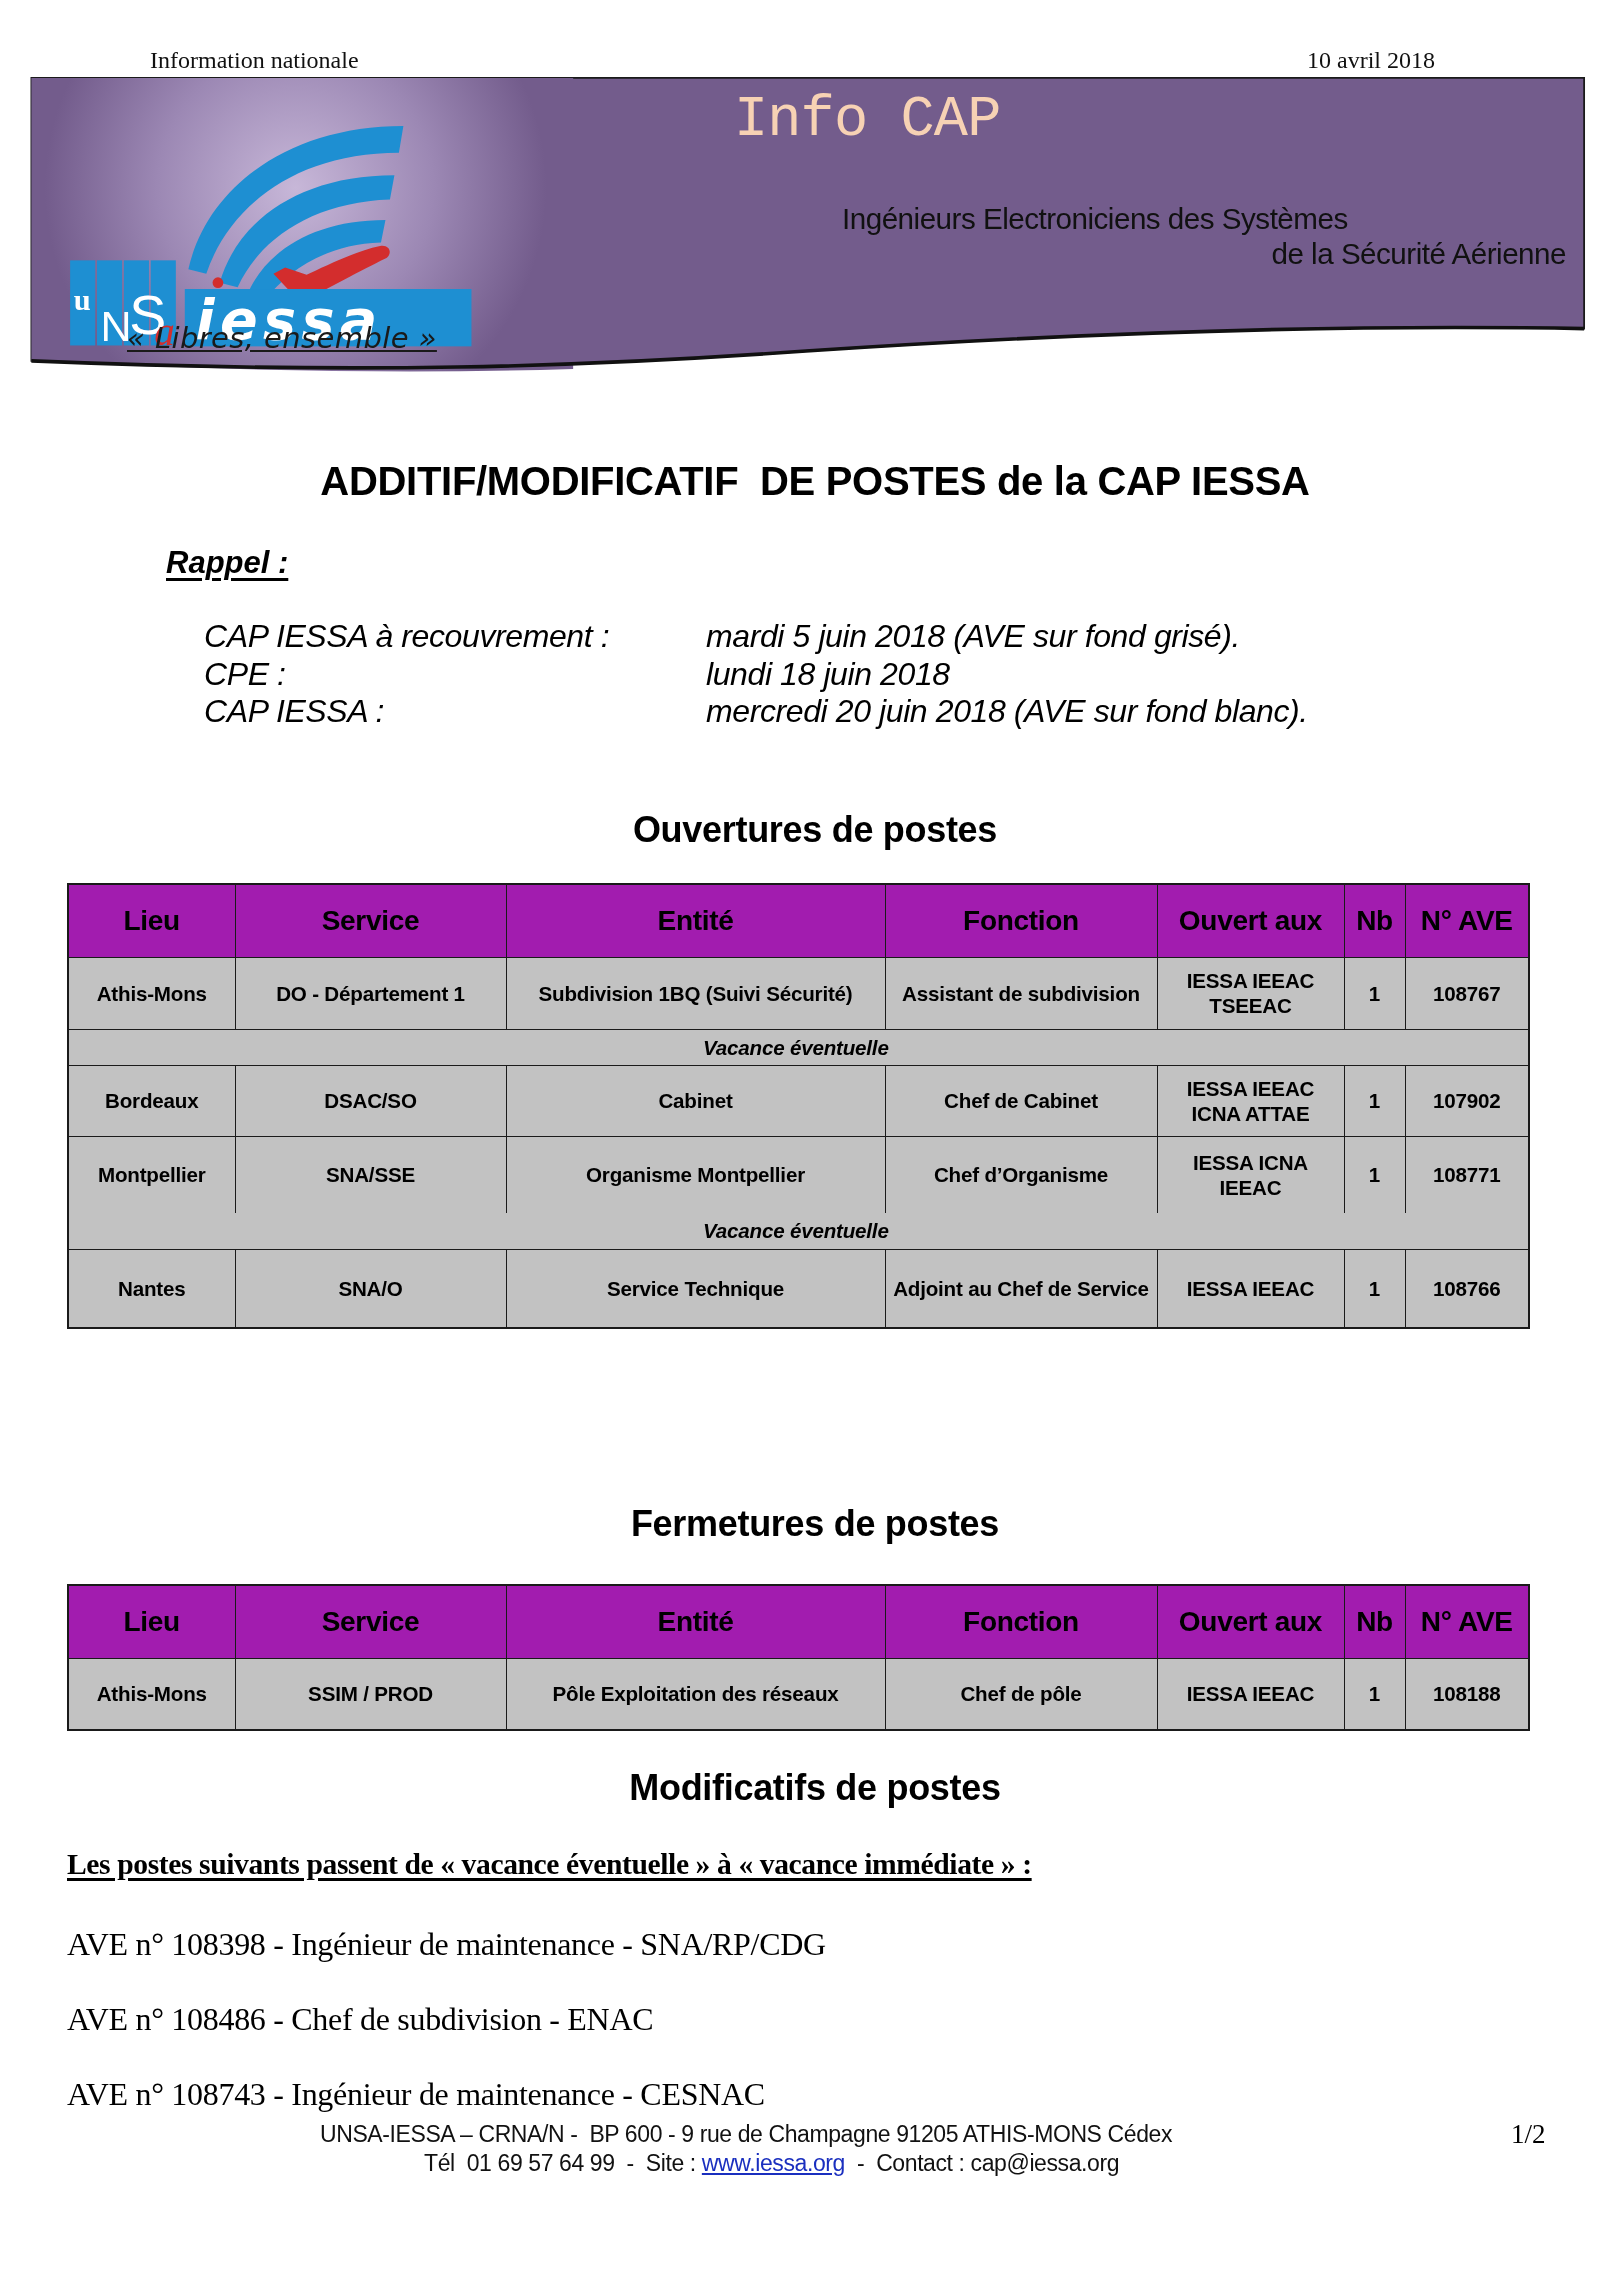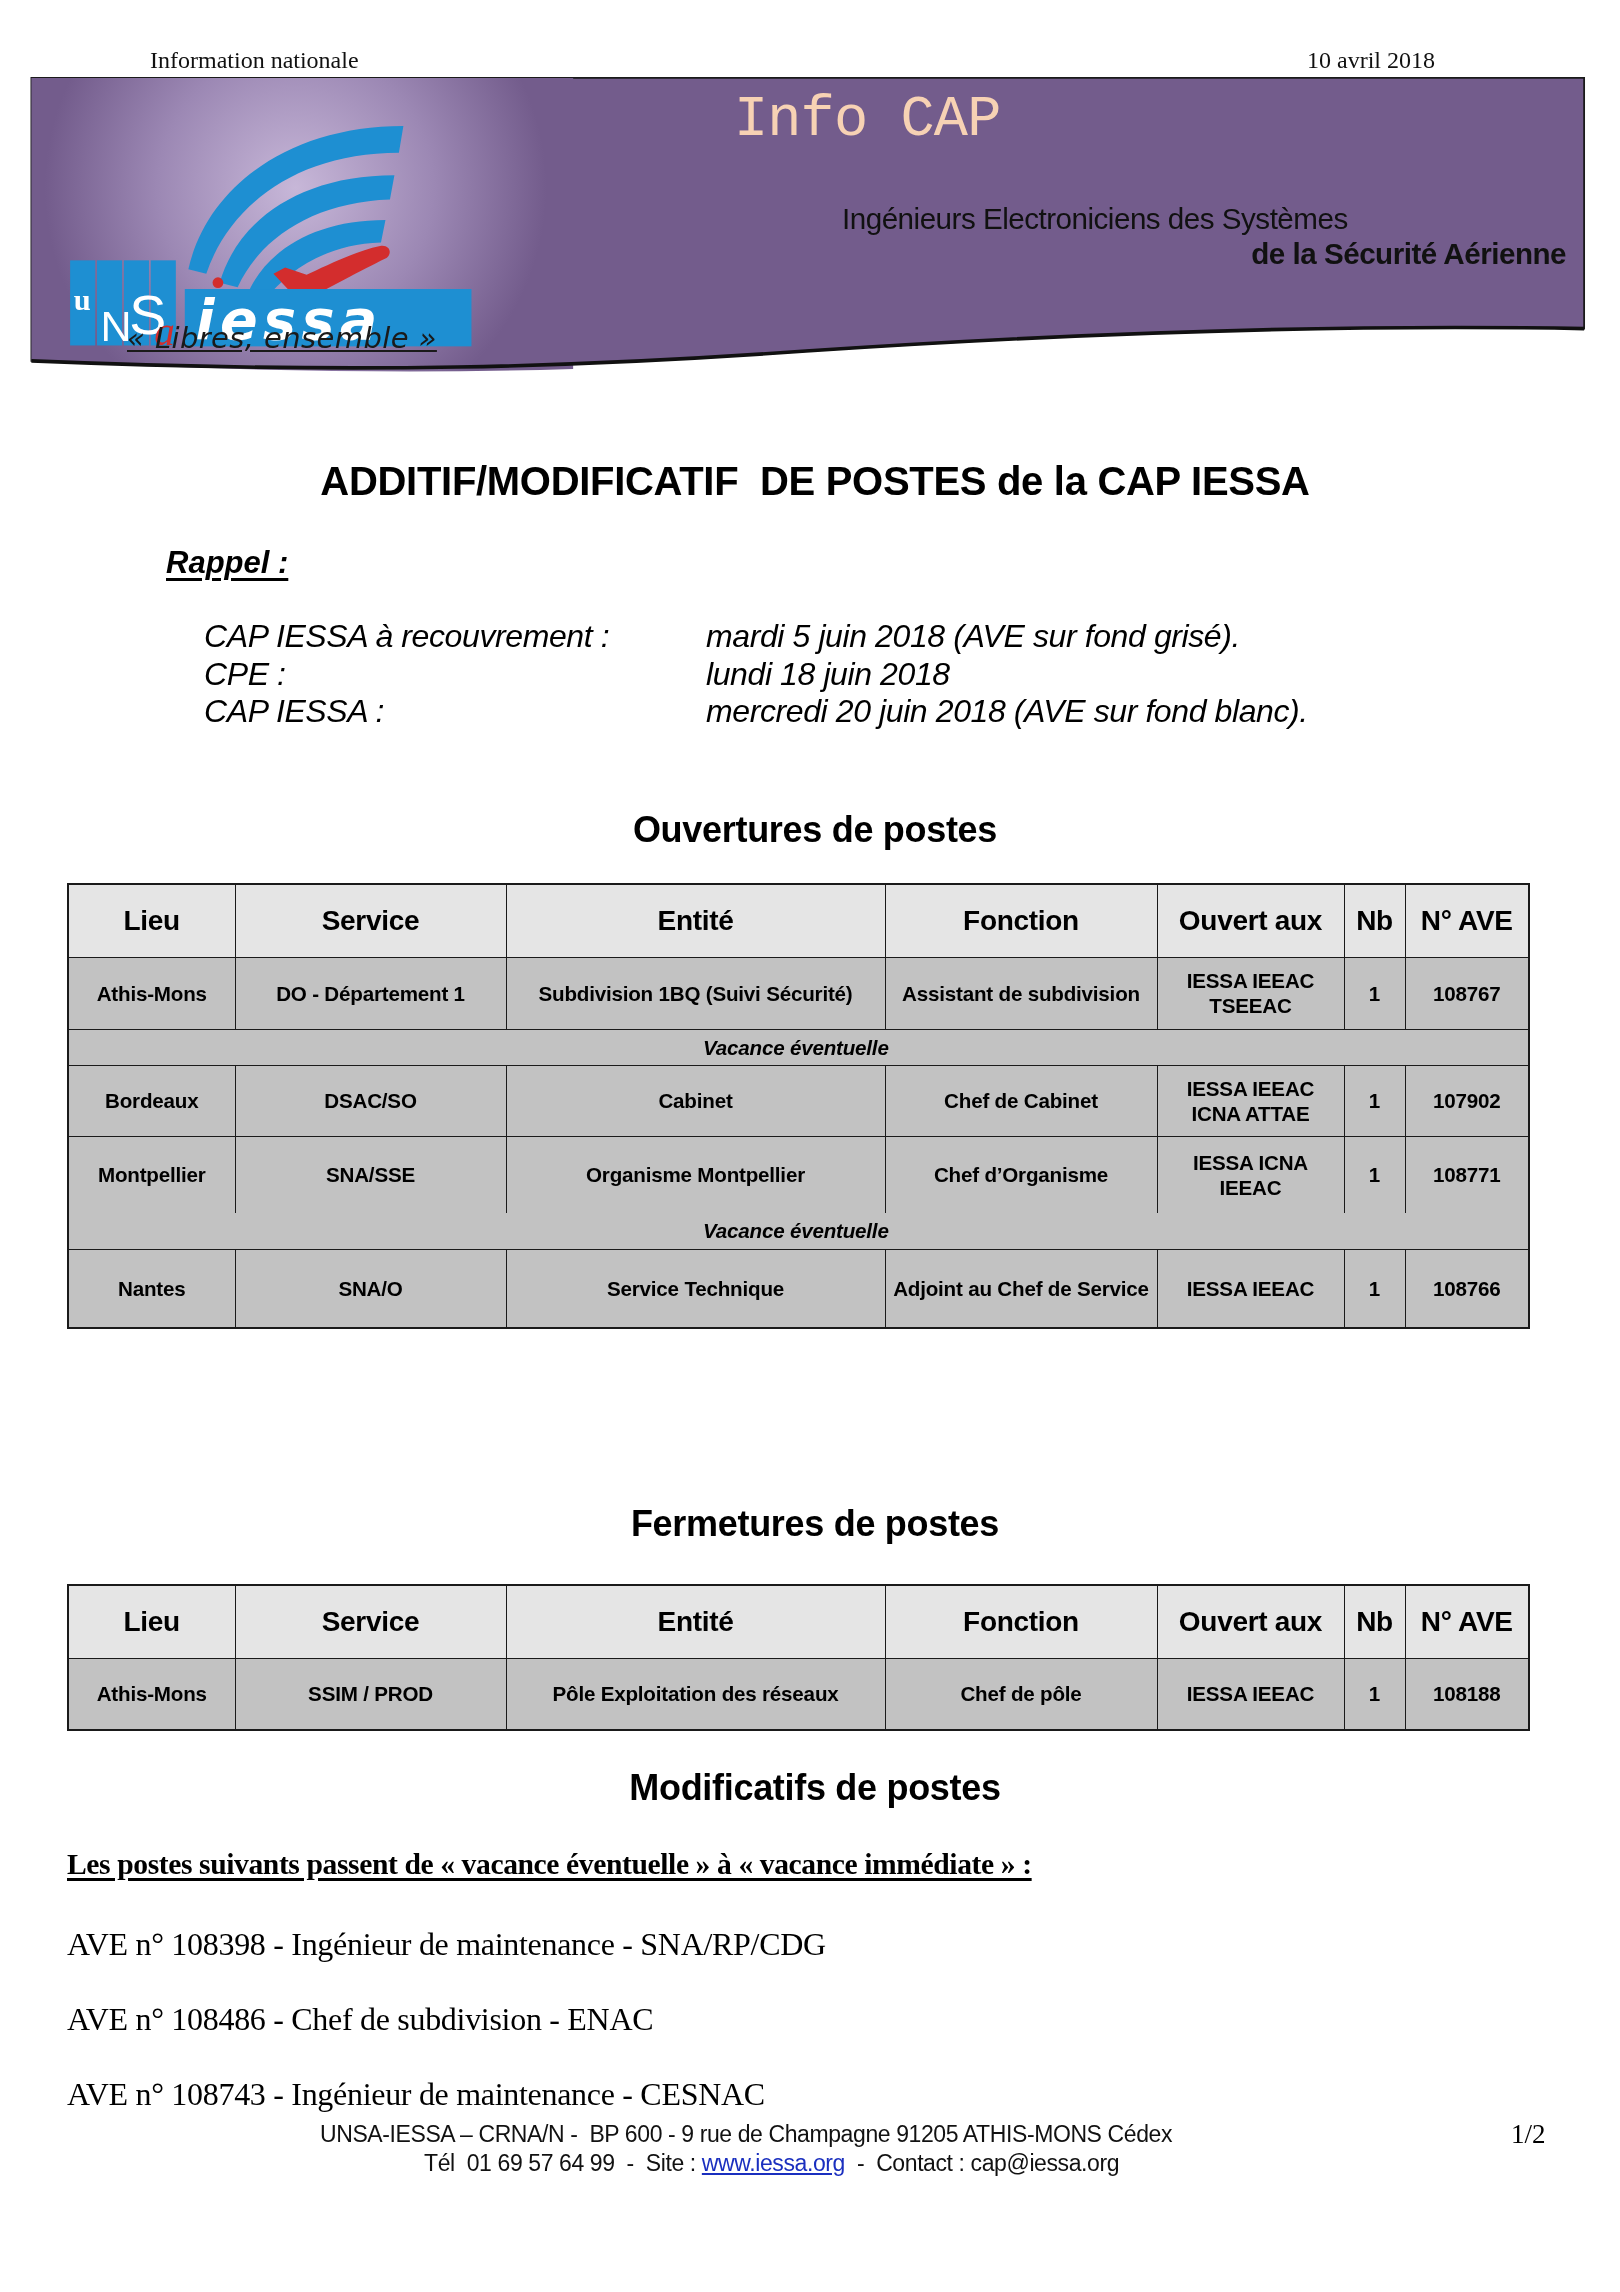--- a/index.html
+++ b/index.html
@@ -10,21 +10,21 @@
 
   
   .top-meta { font-family: "Liberation Serif", serif; font-size: 24px; top: 47px; color: #111; }
   #meta-left { left: 150px; }
   #meta-right { left: 1307px; }
 
   
   #banner { position: absolute; left: 0; top: 0; width: 1620px; height: 394px; }
   #info-cap { left: 734px; top: 88px; font-size: 57px; color: #f7d2b4; font-family: Liberation Mono, monospace; letter-spacing: -0.9px; text-align: right; }
   #subtitle-1 { left: 842px; top: 202px; font-size: 29.6px; color: #111; letter-spacing: -0.5px; }
-  #subtitle-2 { right: 54px; top: 237px; font-size: 29.6px; color: #111; letter-spacing: -0.5px; font-weight: bold; }
+  #subtitle-2 { right: 54px; top: 237px; font-size: 29.6px; color: #111; letter-spacing: -0.5px; }
 
   
   #logo { position: absolute; left: 54px; top: 90px; width: 430px; height: 278px; }
   #slogan { left: 127px; top: 321px; font-size: 29px; font-style: italic; color: #1a1a1a; font-family: "DejaVu Sans", sans-serif; letter-spacing: 0.4px; text-decoration: underline; }
 
   
   #doc-title { left: 0; width: 1630px; text-align: center; top: 459px; font-size: 40px; font-weight: bold; letter-spacing: -0.3px; }
 
   #rappel-label { left: 166px; top: 545px; font-size: 31px; font-weight: bold; font-style: italic; text-decoration: underline; text-decoration-thickness: 2.7px; text-underline-offset: 4.5px; }
   .rappel-row { position: absolute; left: 204px; font-size: 32px; font-style: italic; letter-spacing: -0.4px; }
@@ -32,21 +32,21 @@
   .rappel-row .val { position: absolute; left: 502px; white-space: nowrap; text-align: right; }
 
   .section-title { left: 0; width: 1630px; text-align: center; font-size: 36px; font-weight: bold; letter-spacing: -0.3px; }
   #sec-open { top: 809px; }
   #sec-close { top: 1503px; }
   #sec-mod { top: 1767px; }
 
   
   table.postes { position: absolute; left: 67px; width: 1462px; border-collapse: collapse; table-layout: fixed; border: 2.7px solid #1a1a1a; }
   table.postes th, table.postes td { border: 1.8px solid #1a1a1a; text-align: center; vertical-align: middle; font-weight: bold; }
-  table.postes th { background: #e5e5e5; font-size: 28px; height: 73px; letter-spacing: -0.3px; }
+  table.postes th { background: #a21caf; font-size: 28px; height: 73px; letter-spacing: -0.3px; }
   table.postes td { background: #c2c2c2; font-size: 20.6px; line-height: 25px; padding: 0 5.4px; letter-spacing: -0.2px; }
   table.postes tr.has-note td.cell { border-bottom: none; }
   table.postes tr.note-row td { border-top: none; height: 36px; font-style: italic; font-weight: bold; font-size: 20.6px; padding-left: 0; }
   #table-open { top: 883px; }
   #table-close { top: 1584px; }
 
   col.c-lieu { width: 167px; } col.c-service { width: 271px; } col.c-entite { width: 379px; }
   col.c-fonction { width: 272px; } col.c-ouvert { width: 187px; } col.c-nb { width: 61px; } col.c-ave { width: 124px; }
 
   

